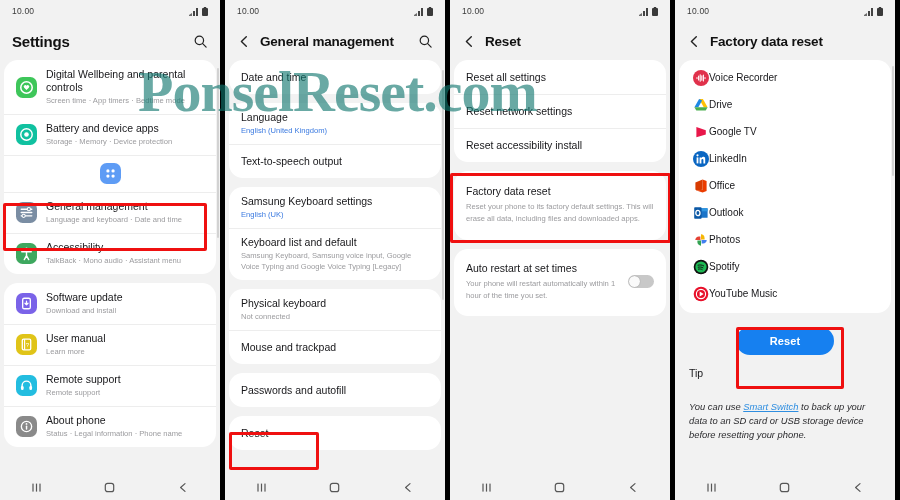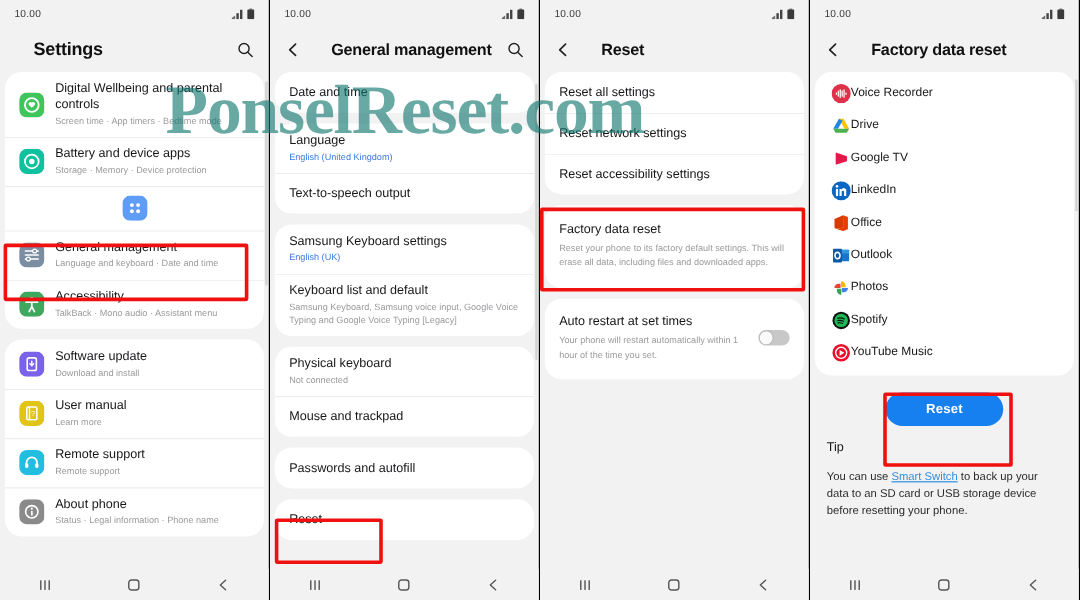--- a/index.html
+++ b/index.html
@@ -13,21 +13,21 @@
     position: relative;
     width: 900px; height: 500px;
     display: flex;
     background: #ffffff;
   }
   .panel {
     position: relative;
     width: 225px; height: 500px;
     background: #f2f2f2;
     overflow: hidden;
-    border-right: 1px solid #000000;
+    border-right: 5px solid #000000;
   }
   .panel:last-child { border-right: none; }
 
   
   .statusbar {
     height: 22px;
     display: flex; align-items: center; justify-content: space-between;
     padding: 0 12px;
     font-size: 8.5px; color: #3a3a3a; letter-spacing: .2px;
   }
@@ -42,21 +42,21 @@
     padding: 0 12px;
     gap: 9px;
   }
   .appbar .back {
     width: 14px; height: 14px; flex: 0 0 auto;
     display: flex; align-items: center; justify-content: center;
     color: #222;
   }
   .appbar .title {
     font-size: 13.5px; font-weight: 700; color: #111; flex: 1 1 auto;
-    letter-spacing: -.2px; white-space: nowrap; margin-left: 16px;
+    letter-spacing: -.2px; white-space: nowrap;
   }
   .appbar .title.big { font-size: 15px; }
   .appbar .search { width: 15px; height: 15px; flex: 0 0 auto; color: #222; }
 
   
   .scroll { position: relative; height: 440px; }
   .card {
     background: #fff;
     border-radius: 14px;
     margin: 0 4px 9px 4px;
@@ -96,22 +96,22 @@
   
   .btnwrap { display: flex; justify-content: center; margin-top: 14px; }
   .bigbtn {
     background: #1680f0; color: #fff;
     font-size: 11px; font-weight: 700;
     border: none; border-radius: 40px;
     padding: 8px 34px;
     letter-spacing: .1px;
   }
   .tip { padding: 12px 14px 0 14px; }
-  .tip h4 { font-size: 10.5px; font-weight: 400; color: #17171a; margin-bottom: 11px; }
-  .tip p { font-size: 9.4px; color: #2b2b2e; line-height: 14px; }
+  .tip h4 { font-size: 10.5px; font-weight: 400; color: #17171a; margin-bottom: 21px; }
+  .tip p { font-size: 9.4px; color: #2b2b2e; line-height: 14px; font-style: italic; }
   .tip a { color: #2f8ee0; text-decoration: underline; }
 
   
   .navbar {
     position: absolute; left: 0; right: 0; bottom: 0;
     height: 26px;
     display: flex; align-items: center; justify-content: space-around;
     background: #f2f2f2;
   }
   .navbar .nb { color: #575757; display: flex; align-items: center; justify-content: center; }
@@ -473,21 +473,21 @@
               <div class="t1">Reset all settings</div>
             </span>
         </div>
         <div class="row nosub">
           <span class="txt">
               <div class="t1">Reset network settings</div>
             </span>
         </div>
         <div class="row nosub">
           <span class="txt">
-              <div class="t1">Reset accessibility settings</div>
+              <div class="t1">Reset accessibility install</div>
             </span>
         </div>
       </div>
 
       <div class="card" style="padding:6px 0 8px;">
         <div class="row">
           <span class="txt">
             <div class="t1">Factory data reset</div>
             <div class="t2" style="margin-top:3px;line-height:11.5px;">Reset your phone to its factory default settings. This will erase all data, including files and downloaded apps.</div>
           </span>

